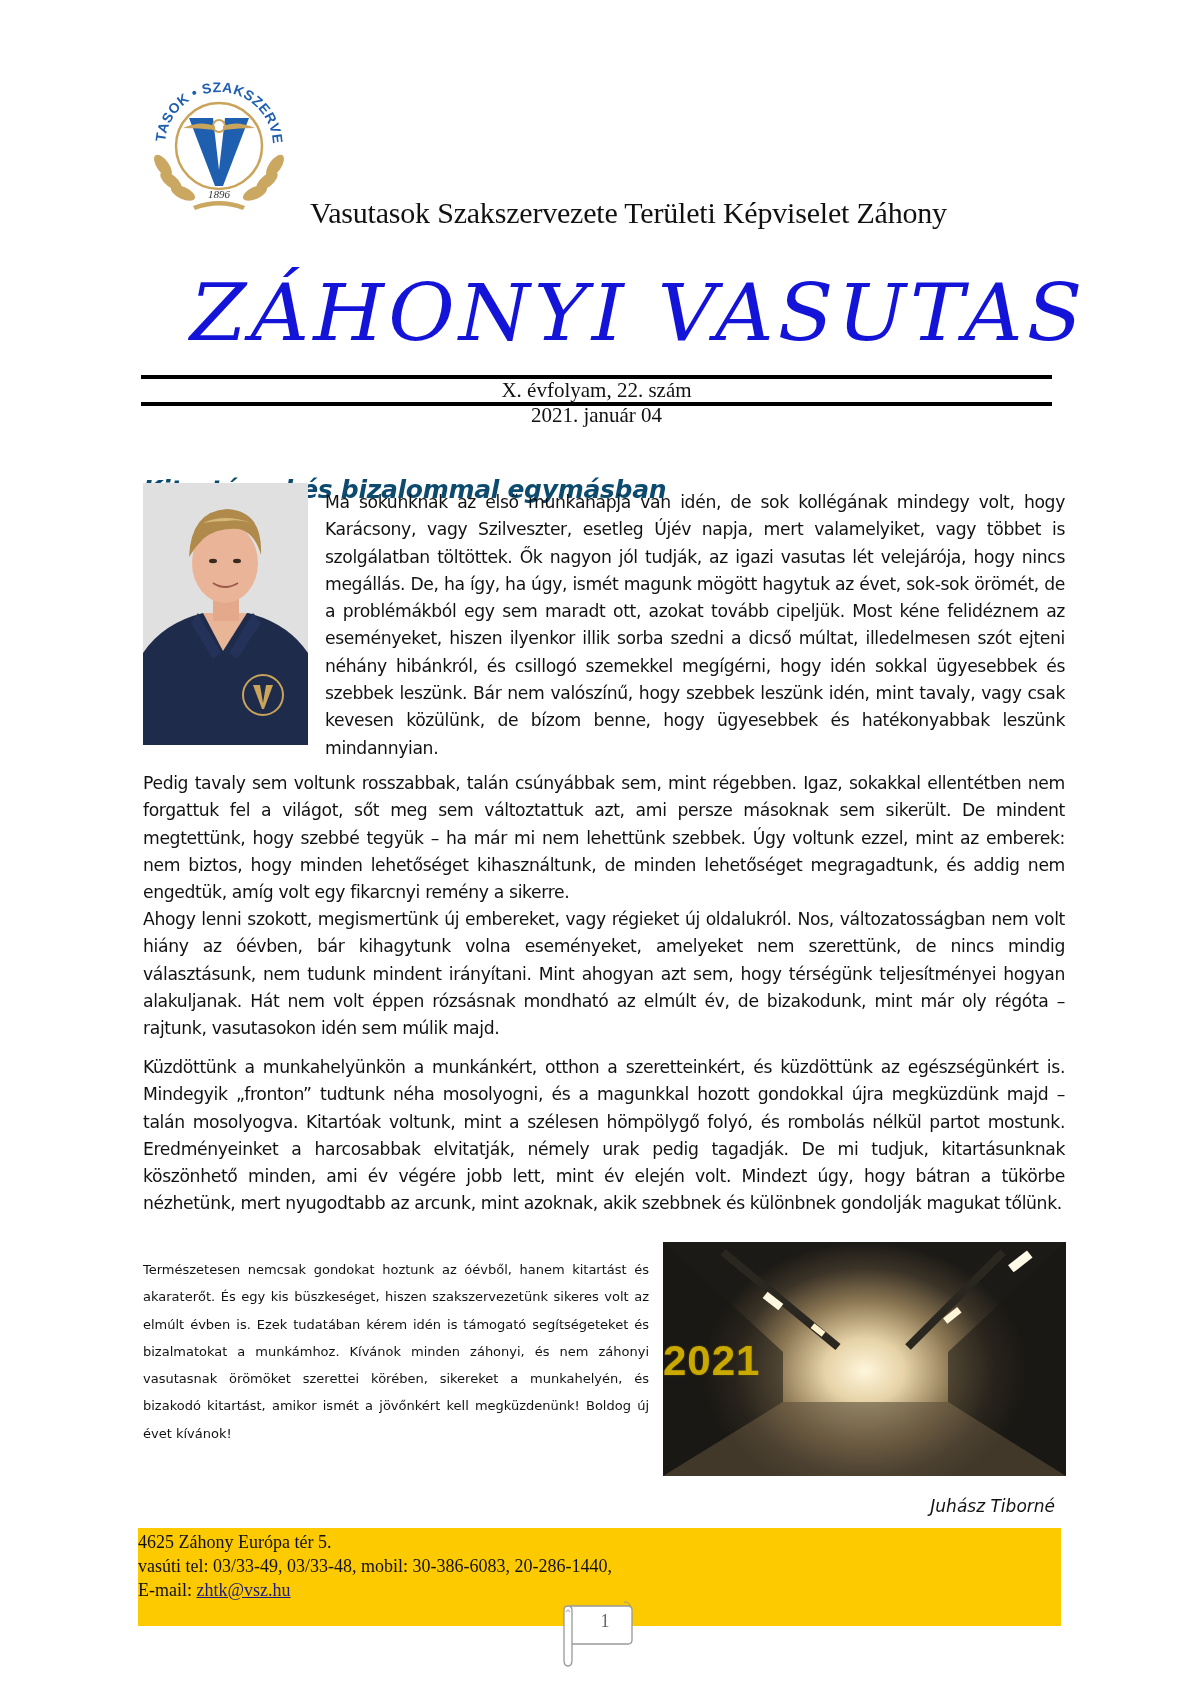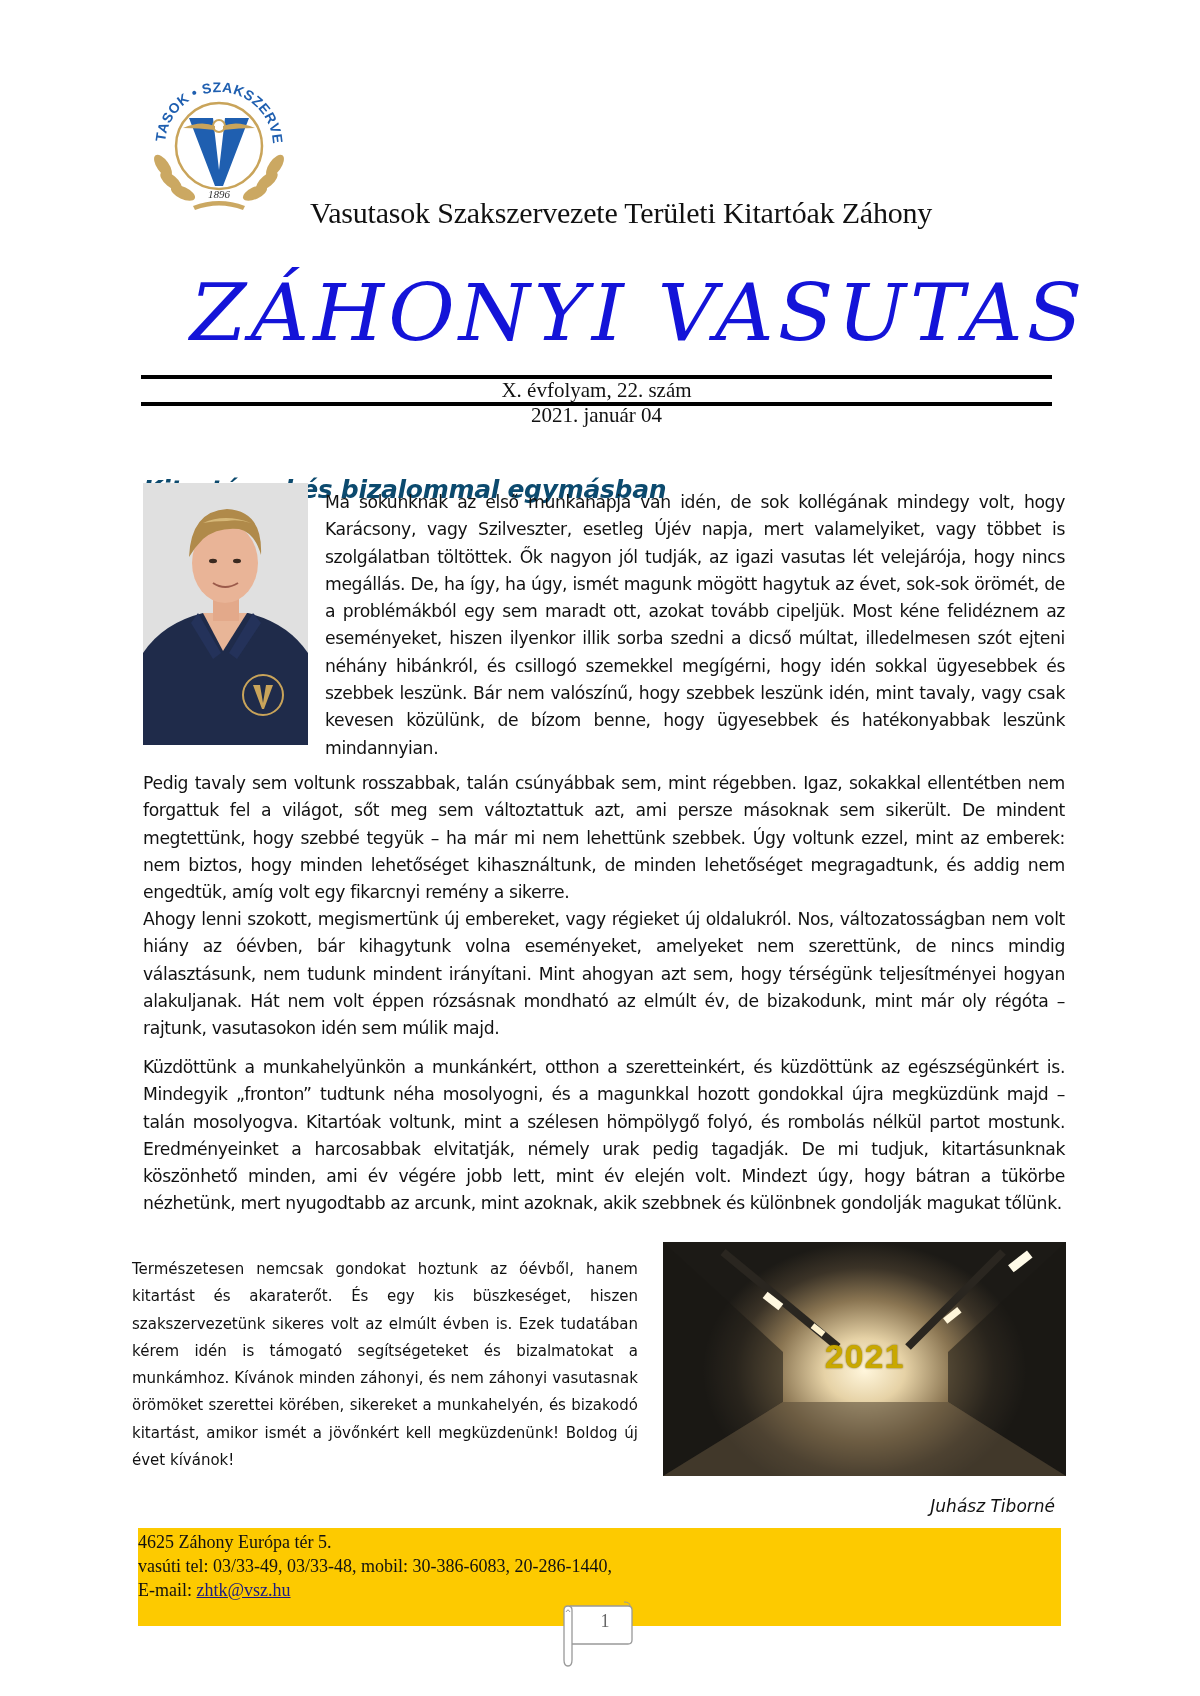--- a/index.html
+++ b/index.html
@@ -19,25 +19,25 @@
 
   .article-title { position: absolute; left: 143px; top: 432px; font-family: "DejaVu Sans", sans-serif; font-weight: bold; font-style: italic; font-size: 25px; color: #0c4a6e; letter-spacing: -0.3px; margin-top: 43px; }
 
   .photo { position: absolute; left: 143px; top: 483px; width: 165px; height: 262px; overflow: hidden; background: linear-gradient(180deg, #dcdcdc 0%, #e4e4e4 40%, #d8d8d8 100%); }
 
   .text-block { position: absolute; font-family: "DejaVu Sans", sans-serif; font-size: 17.2px; line-height: 27.3px; text-align: justify; color: #111; letter-spacing: -0.35px; margin-top: 8px; }
   .p1 { left: 325px; top: 481px; width: 740px; }
   .p2 { left: 143px; top: 762px; width: 922px; }
   .p3 { left: 143px; top: 898px; width: 922px; }
   .p4 { left: 143px; top: 1046px; width: 922px; }
-  .p5 { left: 132px; top: 1248px; width: 506px; font-size: 15px; letter-spacing: 0; }
+  .p5 { left: 143px; top: 1248px; width: 506px; font-size: 13px; letter-spacing: 0; }
   .text-block p { margin: 0; }
 
   .tunnel { position: absolute; left: 663px; top: 1242px; width: 403px; height: 234px; overflow: hidden; background: radial-gradient(ellipse 40% 55% at 50% 55%, #fff6dc 0%, #e6d2a6 25%, #8a7552 55%, #3b3327 80%, #1c1a16 100%); }
-  .tunnel-year { position: absolute; left: 0; width: 100%; top: 95px; text-align: center; font-family: "Liberation Sans", sans-serif; font-weight: bold; font-size: 34px; color: #c9a800; text-shadow: 0 0 2px #6d5a00; letter-spacing: 1px; }
+  .tunnel-year { position: absolute; left: 0; width: 100%; top: 95px; text-align: left; font-family: "Liberation Sans", sans-serif; font-weight: bold; font-size: 42px; color: #c9a800; text-shadow: 0 0 2px #6d5a00; letter-spacing: 1px; }
 
   .author { position: absolute; right: 145px; top: 1496px; font-family: "DejaVu Sans", sans-serif; font-style: italic; font-size: 17px; color: #111; margin-left: 34px; }
 
   .footer-box { position: absolute; left: 138px; top: 1528px; width: 923px; height: 98px; background: #fdca00; }
   .footer-lines { position: absolute; left: 138px; top: 1530px; width: 923px; font-family: "Liberation Serif", serif; font-size: 18px; line-height: 24px; color: #111; }
   .footer-lines a { color: #1a1a80; text-decoration: underline; }
 
   .page-scroll { position: absolute; left: 552px; top: 1600px; width: 100px; height: 68px; }
   .page-num { position: absolute; left: 590px; top: 1611px; width: 30px; text-align: center; font-family: "Liberation Serif", serif; font-size: 18px; color: #666; }
 </style>
@@ -66,21 +66,21 @@
 
     <path d="M46 52 L70 52 L76 104 L82 52 L106 52 L80 120 L72 120 Z" fill="#1f5fb0"></path>
 
     <path d="M40 62 Q58 54 72 60 L72 64 Q56 62 40 62 Z" fill="#c9a45a"></path>
     <path d="M112 62 Q94 54 80 60 L80 64 Q96 62 112 62 Z" fill="#c9a45a"></path>
     <circle cx="76" cy="60" r="6" fill="none" stroke="#c9a45a" stroke-width="2"></circle>
     <text x="76" y="132" text-anchor="middle" font-family="Liberation Serif, serif" font-style="italic" font-size="11" fill="#333">1896</text>
   </svg>
 </div>
 
-<div class="org-name">Vasutasok Szakszervezete Területi Kitartóak Záhony</div>
+<div class="org-name">Vasutasok Szakszervezete Területi Képviselet Záhony</div>
 
 <div class="masthead">ZÁHONYI VASUTAS</div>
 
 <div class="rule top"></div>
 <div class="issue-line">
   <span>X. évfolyam, 22. szám</span>
   <span>2021. január 04</span>
 </div>
 <div class="rule bottom"></div>
 

